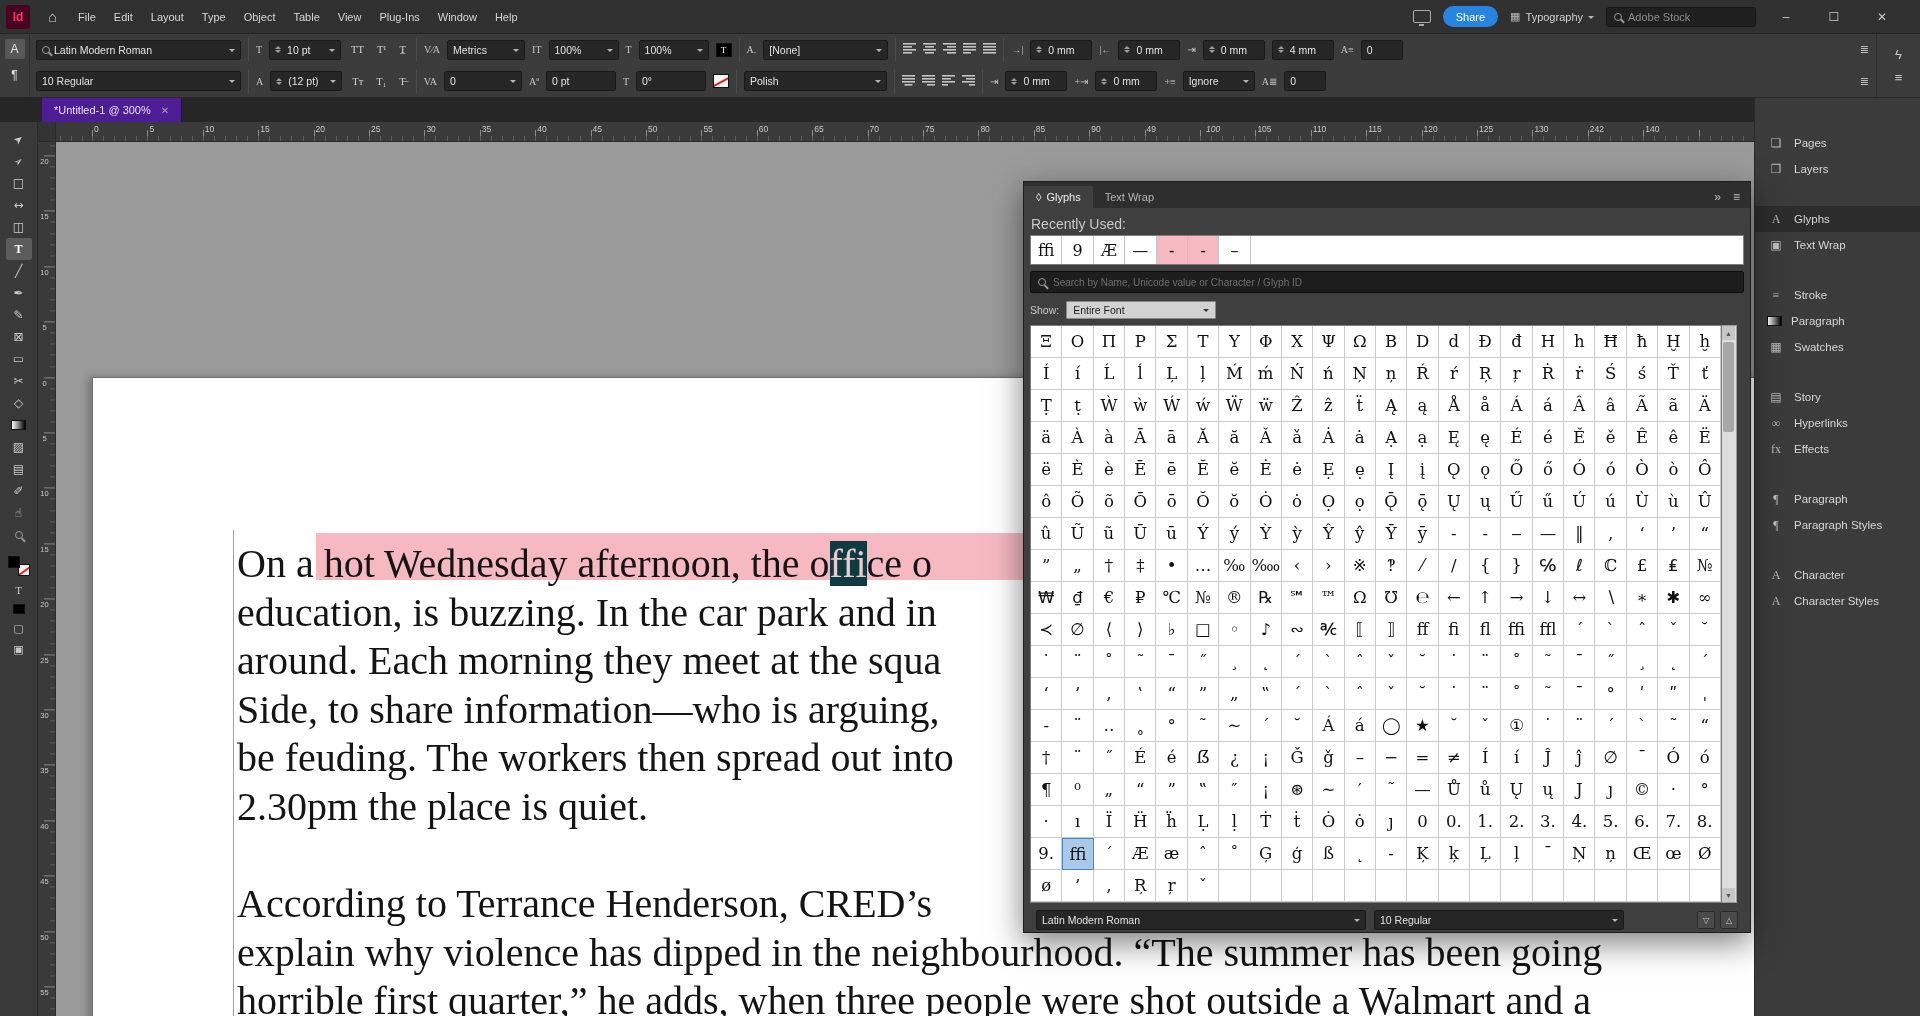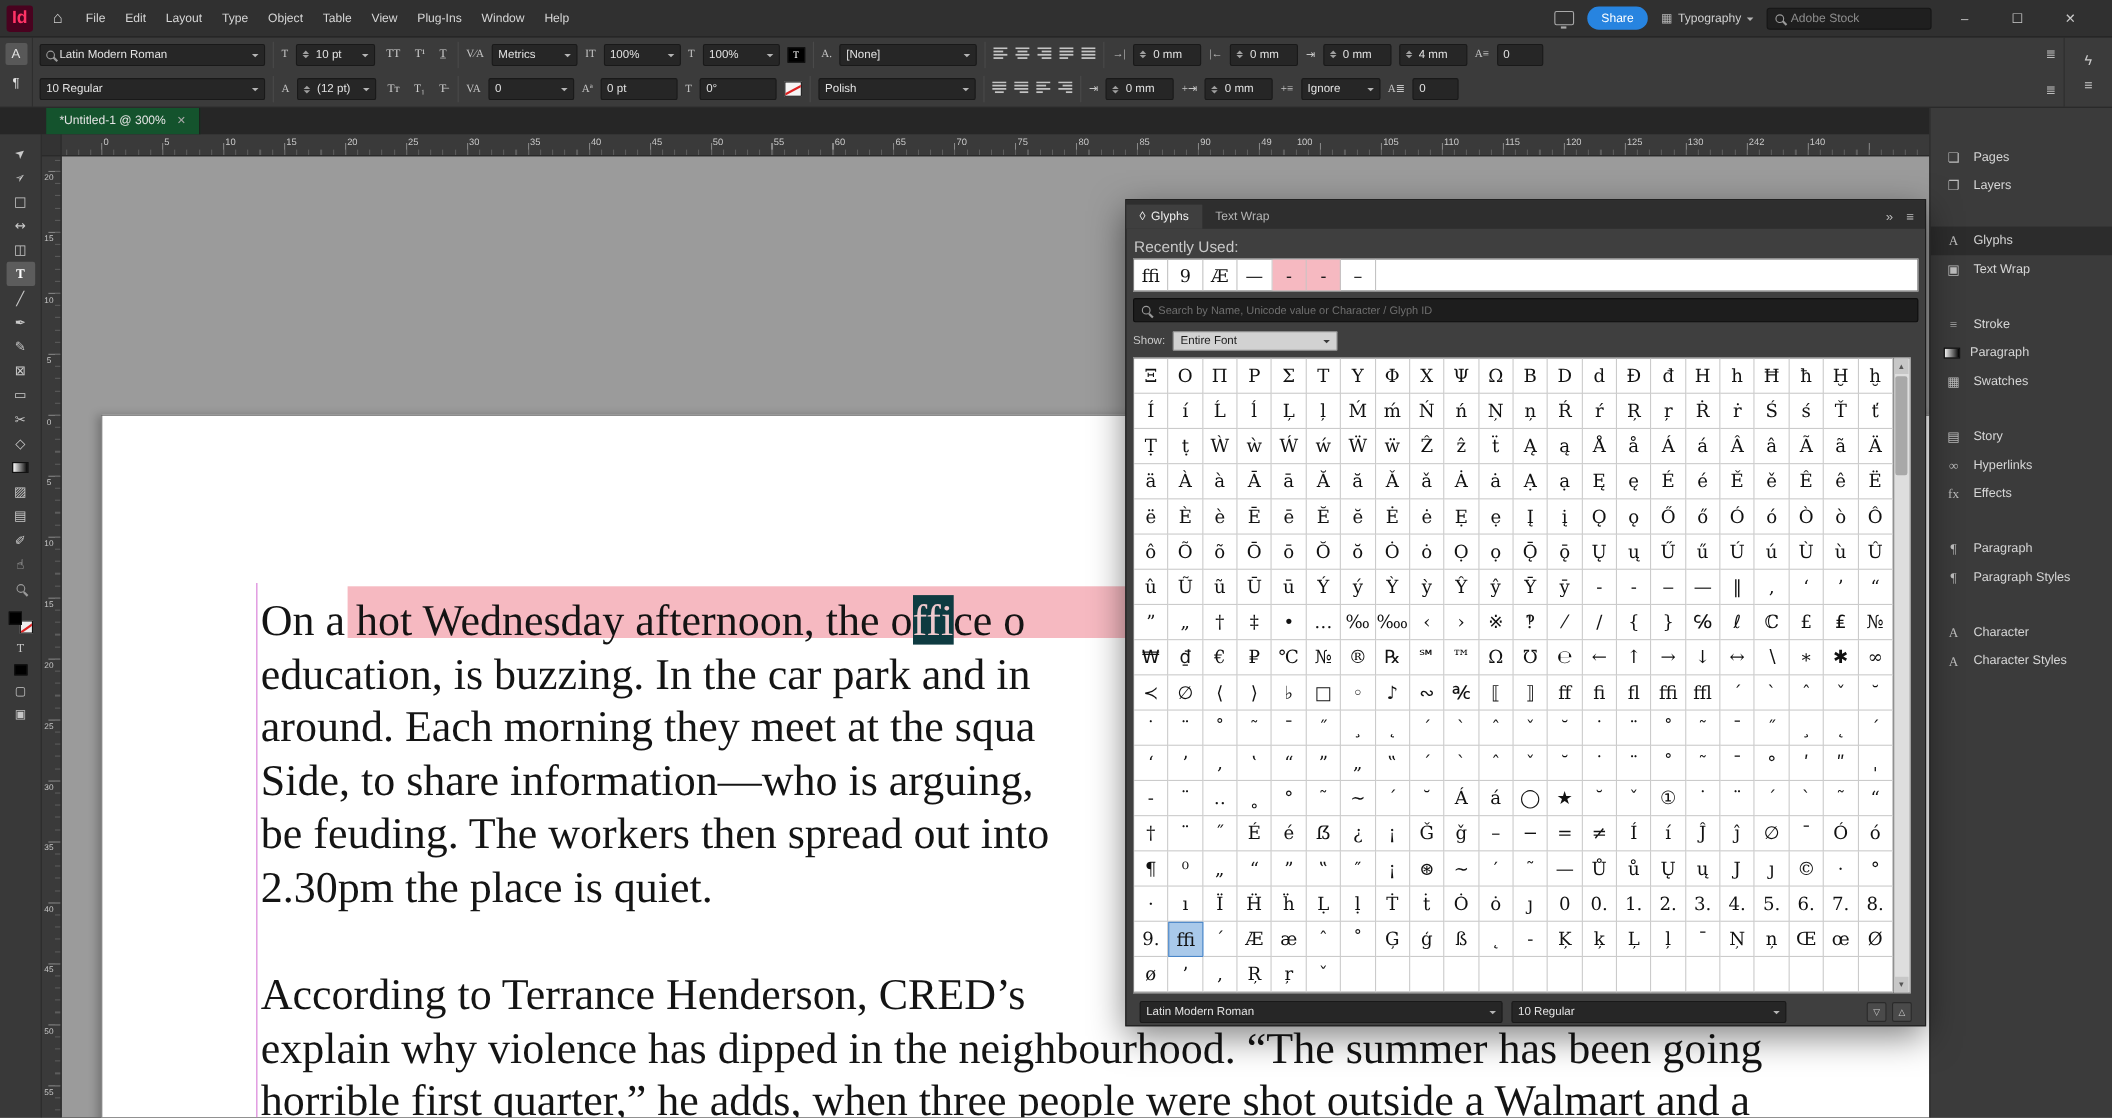--- a/index.html
+++ b/index.html
@@ -3,21 +3,21 @@
 <meta charset="utf-8">
 <style>
   *{margin:0;padding:0;box-sizing:border-box}
   html,body{width:1920px;height:1016px;overflow:hidden;background:#3b3b3b;
     font-family:"Liberation Sans","DejaVu Sans",sans-serif;font-size:11px;color:#d8d8d8;}
   #app{position:relative;width:1920px;height:1016px;overflow:hidden}
 
   
   #menubar{position:absolute;left:0;top:0;width:1920px;height:34px;background:#303030;
     border-bottom:1px solid #232323;display:flex;align-items:center;gap:4px;padding:0 0 0 6px;z-index:60}
-  #id-logo{width:24px;height:24px;background:#49021f;color:#ff3366;font-weight:bold;font-size:16px;
+  #id-logo{width:24px;height:24px;background:#49021f;color:#ff3366;font-weight:bold;font-size:12px;
     display:flex;align-items:center;justify-content:center;border-radius:3px;margin-right:6px}
   .home{font-size:15px;color:#cfcfcf;padding:0 8px}
   .menu-item{padding:0 9px;line-height:34px;color:#d6d6d6;cursor:default}
   #mb-right{margin-left:auto;display:flex;align-items:center;gap:12px;padding-right:20px}
   #share-btn{background:#2784e0;color:#fff;border-radius:11px;height:21px;padding:0 13px;
     display:flex;align-items:center;font-size:11px}
   .wsp{display:flex;align-items:center;gap:5px;color:#d0d0d0}
   .grid-ic{color:#b5b5b5;font-size:11px}
   .cv{width:0;height:0;border:3.5px solid transparent;border-top-color:#b5b5b5;margin-top:4px;display:inline-block}
   #stock-search{display:flex;align-items:center;gap:6px;background:#1f1f1f;border:1px solid #161616;
@@ -51,21 +51,21 @@
   .chip.none{background:#f5f5f5;position:relative;overflow:hidden}
   .chip.none::after{content:"";position:absolute;left:-3px;top:5px;width:24px;height:2px;background:#d22;transform:rotate(-28deg)}
   .alico{width:13px;height:11px;display:inline-block}
   .alico rect{fill:#c4c4c4}
   .menu-ic{color:#bdbdbd;letter-spacing:1px}
   #cp-far{width:44px;border-left:1px solid #2e2e2e;display:flex;flex-direction:column;align-items:center;justify-content:center;gap:8px}
   #cp-far span{color:#c9c9c9;font-size:13px}
 
   
   #tabbar{position:absolute;left:0;top:98px;width:1754px;height:24px;background:#262626;display:flex;align-items:flex-end;z-index:40}
-  #doc-tab{margin-left:42px;background:#14532d;height:24px;display:flex;align-items:center;gap:10px;
+  #doc-tab{margin-left:42px;background:#4c1d95;height:24px;display:flex;align-items:center;gap:10px;
     padding:0 12px;color:#e4e4e4;border-right:1px solid #1d1d1d}
   #doc-tab .x{color:#a8a8a8;font-size:10px}
 
   
   #hruler{position:absolute;left:38px;top:122px;width:1716px;height:20px;background:#3a3a3a;border-bottom:1px solid #2a2a2a;z-index:30;overflow:hidden;
     background-image:repeating-linear-gradient(90deg,#5d5d5d 0 1px,transparent 1px 11.08px),repeating-linear-gradient(90deg,#8a8a8a 0 1px,transparent 1px 55.4px);
     background-size:100% 5px,100% 11px;background-position:54px bottom,54px bottom;background-repeat:repeat-x}
   .hnum{position:absolute;top:2px;font-size:8.5px;color:#c9c9c9}
   #vruler{position:absolute;left:38px;top:142px;width:18px;height:874px;background:#3a3a3a;border-right:1px solid #2a2a2a;z-index:30;overflow:hidden;
     background-image:repeating-linear-gradient(180deg,#5d5d5d 0 1px,transparent 1px 11.08px),repeating-linear-gradient(180deg,#8a8a8a 0 1px,transparent 1px 55.4px);
@@ -417,21 +417,21 @@
         <span class="hnum" style="left: 610px;">50</span>
         <span class="hnum" style="left: 665.4px;">55</span>
         <span class="hnum" style="left: 720.8px;">60</span>
         <span class="hnum" style="left: 776.2px;">65</span>
         <span class="hnum" style="left: 831.6px;">70</span>
         <span class="hnum" style="left: 887px;">75</span>
         <span class="hnum" style="left: 942.4px;">80</span>
         <span class="hnum" style="left: 997.8px;">85</span>
         <span class="hnum" style="left: 1053.2px;">90</span>
         <span class="hnum" style="left: 1108.6px;">49</span>
-        <span class="hnum" style="left: 1141px;">100</span>
+        <span class="hnum" style="left: 1168px; font-style: italic;">100</span>
         <span class="hnum" style="left: 1219.4px;">105</span>
         <span class="hnum" style="left: 1274.8px;">110</span>
         <span class="hnum" style="left: 1330.2px;">115</span>
         <span class="hnum" style="left: 1385.6px;">120</span>
         <span class="hnum" style="left: 1441px;">125</span>
         <span class="hnum" style="left: 1496.4px;">130</span>
         <span class="hnum" style="left: 1551.8px;">242</span>
         <span class="hnum" style="left: 1607.2px;">140</span>
       </div>
     </div>

